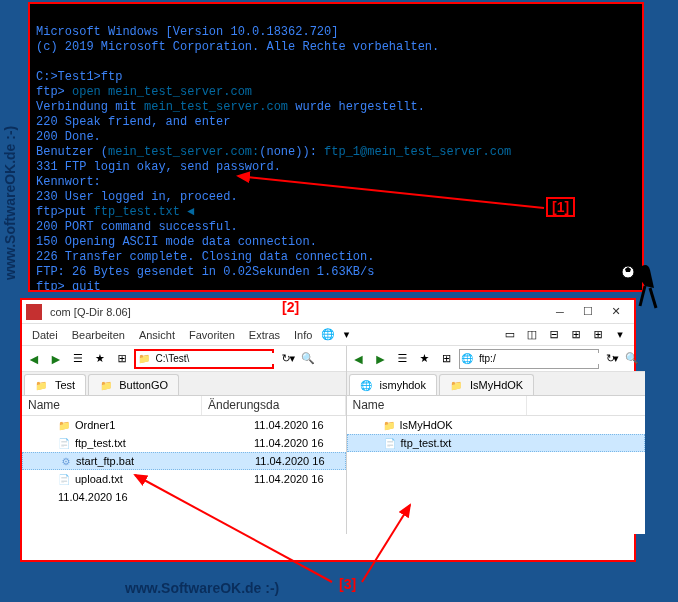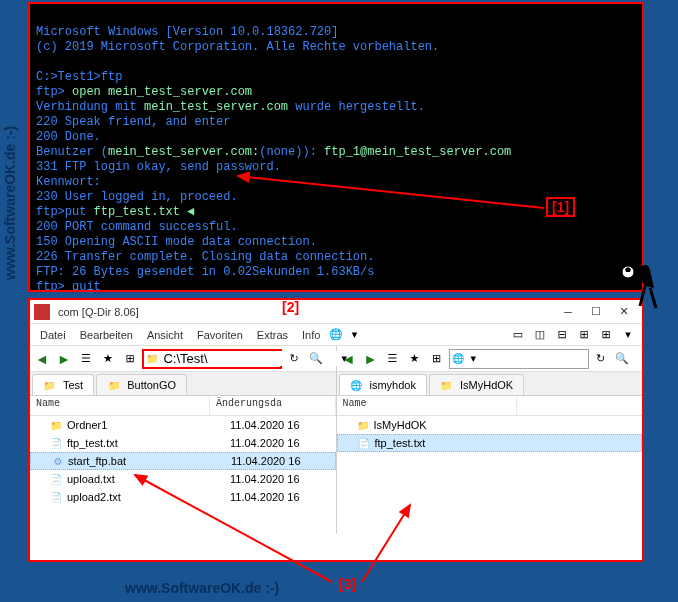--- a/index.html
+++ b/index.html
@@ -40,24 +40,24 @@
     background: #000;
     border: 2px solid #ff0000;
     padding: 6px;
     font-family: 'Consolas', 'Courier New', monospace;
     font-size: 12px;
     line-height: 15px;
     white-space: pre;
     overflow: hidden;
   }
   .t-green { color: #3b82f6; }
-  .t-red { color: #86efac; }
+  .t-red { color: #0369a1; }
   .filemgr {
     position: absolute;
-    left: 28px;
+    left: 20px;
     top: 298px;
     width: 616px;
     height: 264px;
     background: #fff;
     border: 2px solid #ff0000;
   }
   .titlebar {
     height: 24px;
     background: #fff;
     display: flex;
@@ -107,21 +107,21 @@
   .addrbox {
     width: 140px; height: 20px;
     border: 1px solid #a0a0a0;
     display: flex; align-items: center;
     padding: 0 2px; gap: 2px;
     font-size: 11px;
   }
   .addrbox.red-box { border: 2px solid #ff0000; }
   .addrinput {
     flex: 1; border: none; outline: none;
-    font-size: 13px;
+    font-size: 10px;
   }
   .panes {
     display: flex;
     height: 188px;
   }
   .pane {
     flex: 1;
     border-right: 1px solid #d0d0d0;
     display: flex;
     flex-direction: column;
@@ -156,39 +156,38 @@
   }
   .tab.inactive { background: #f5f5f5; }
   .listheader {
     height: 20px;
     display: flex;
     background: #fff;
     border-bottom: 1px solid #e0e0e0;
   }
   .lh-col {
     padding: 2px 6px;
-    font-size: 10px;
+    font-size: 12px;
     color: #333;
     border-right: 1px solid #e8e8e8;
-    font-family: Liberation Mono, monospace;
   }
   .filelist {
     flex: 1;
     background: #fff;
     overflow: auto;
   }
   .filerow {
     display: flex;
     height: 18px;
     align-items: center;
     font-size: 11px;
     cursor: pointer;
   }
   .filerow.selected { background: #cde8ff; border: 1px dotted #7ab8e8; }
-  .fcell { padding: 0 20px; white-space: nowrap; overflow: hidden; }
+  .fcell { padding: 0 20px; white-space: nowrap; overflow: hidden; margin-left: 16px; }
   .ficon {
     width: 14px; height: 14px; margin-right: 3px;
     display: inline-flex; align-items: center; justify-content: center;
     font-size: 10px;
   }
   .ficon.folder { color: #e8b54a; }
   .ficon.file { color: #6a9edb; }
   .label-box {
     position: absolute;
     border: 2px solid #ff0000;
@@ -308,35 +307,35 @@
         </div>
         <div class="filerow selected">
           <div class="fcell" style="width:180px"><span class="ficon file">⚙</span><span>start_ftp.bat</span></div>
           <div class="fcell">11.04.2020 16</div>
         </div>
         <div class="filerow">
           <div class="fcell" style="width:180px"><span class="ficon file">📄</span><span>upload.txt</span></div>
           <div class="fcell">11.04.2020 16</div>
         </div>
         <div class="filerow">
-          <div class="fcell" style="width:180px"><span class="ficon file">📄</span><span>upload2.txt</span></div>
           <div class="fcell">11.04.2020 16</div>
         </div>
       </div>
     </div>
 
     <div class="pane">
       <div class="panetoolbar">
         <div class="tbtn tb-nav">◄</div>
         <div class="tbtn tb-nav">►</div>
         <div class="tbtn">☰</div>
         <div class="tbtn">★</div>
         <div class="tbtn">⊞</div>
         <div class="addrbox">
           <span class="ficon">🌐</span>
+          <input class="addrinput" value="ftp:/" style="">
           <span>▾</span>
         </div>
         <div class="tbtn">↻</div>
         <div class="tbtn">🔍</div>
       </div>
       <div class="tabstrip">
         <div class="tab">
             <span class="ficon">🌐</span>
             <span>ismyhdok</span>
           </div>

